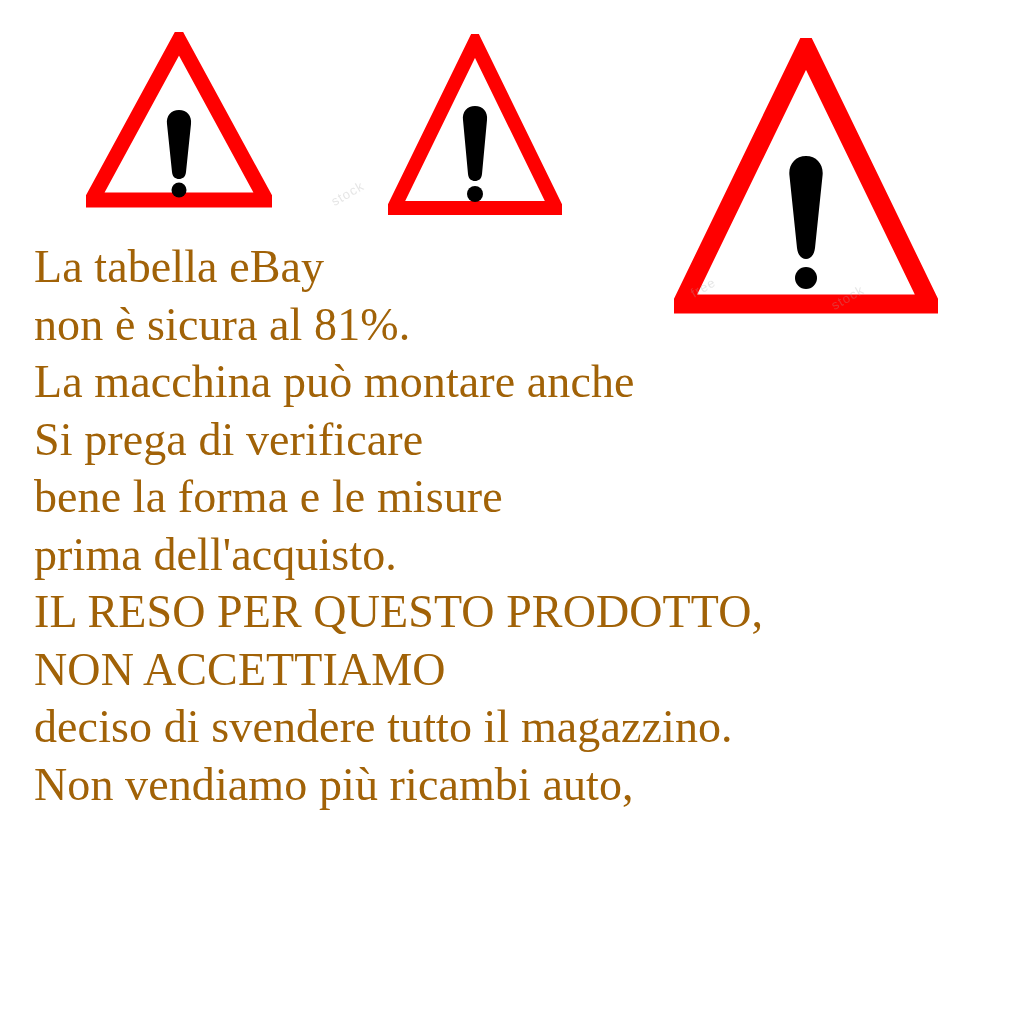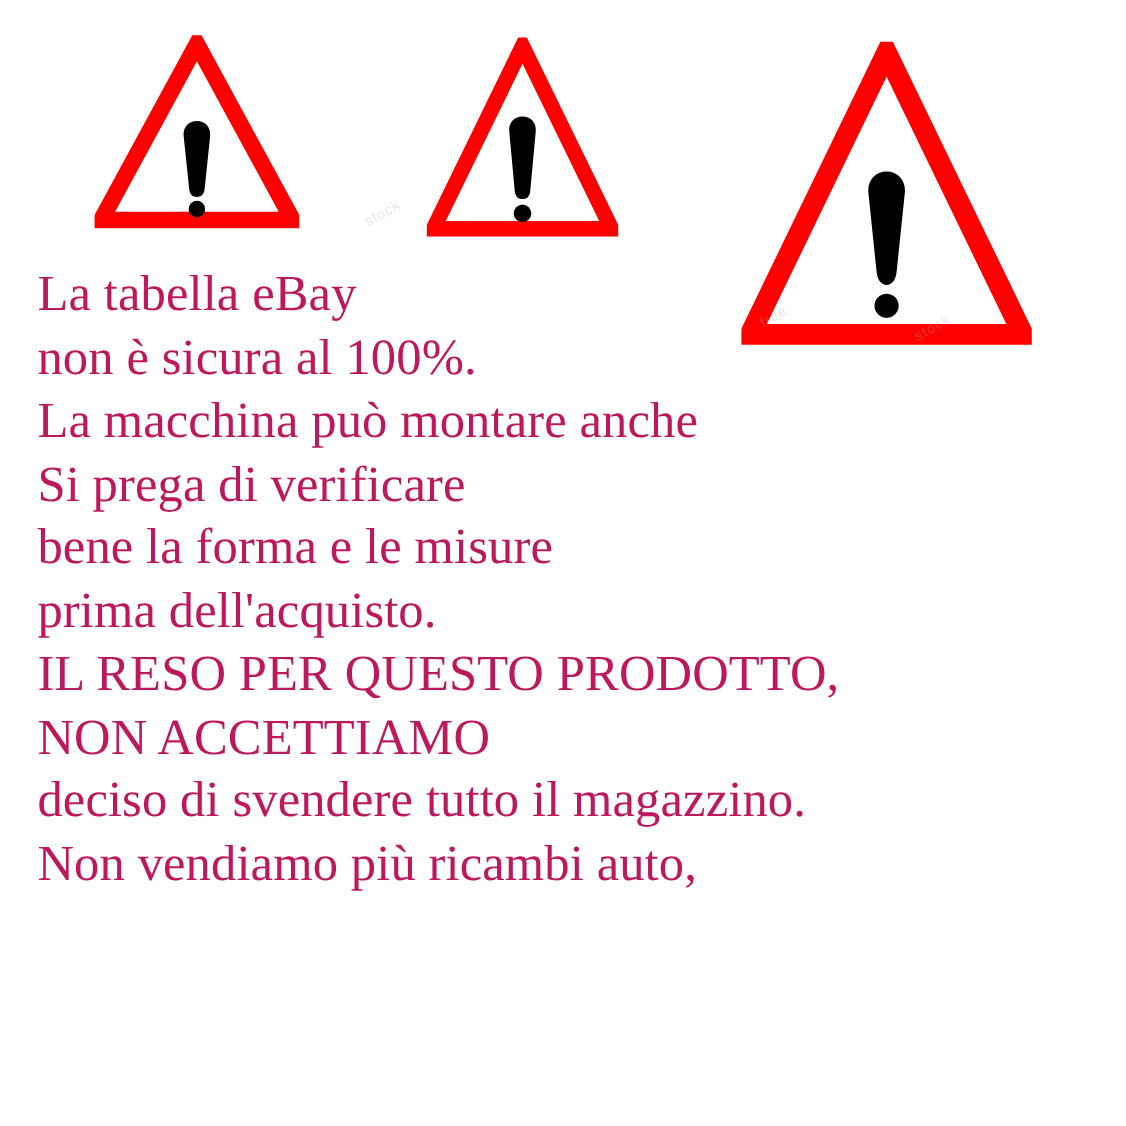--- a/index.html
+++ b/index.html
@@ -36,21 +36,21 @@
     width: 980px;
     color: #000000;
   }
   .line {
     display: block;
     font-family: "Liberation Serif", serif;
     font-size: 46px;
     line-height: 57.5px;
     letter-spacing: 0.1px;
     white-space: nowrap;
-    color: #be185d;
+    color: #a16207;
   }
 
   
   .watermark {
     position: absolute;
     color: rgba(170,170,170,0.30);
     font-family: "Liberation Sans", sans-serif;
     font-size: 13px;
     letter-spacing: 1px;
     transform: rotate(-30deg);
@@ -89,21 +89,21 @@
       <circle cx="132" cy="240" r="11" fill="#000000"></circle>
     </svg>
   </div>
 
   <span class="watermark wm1">stock</span>
   <span class="watermark wm2">free</span>
   <span class="watermark wm3">stock</span>
 
   <div class="text-block">
     <span class="line">La tabella eBay</span>
-    <span class="line">non è sicura al 100%.</span>
+    <span class="line">non è sicura al 81%.</span>
     <span class="line">La macchina può montare anche</span>
     <span class="line">Si prega di verificare</span>
     <span class="line">bene la forma e le misure</span>
     <span class="line">prima dell'acquisto.</span>
     <span class="line">IL RESO PER QUESTO PRODOTTO,</span>
     <span class="line">NON ACCETTIAMO</span>
     <span class="line">deciso di svendere tutto il magazzino.</span>
     <span class="line">Non vendiamo più ricambi auto,</span>
   </div>
 

